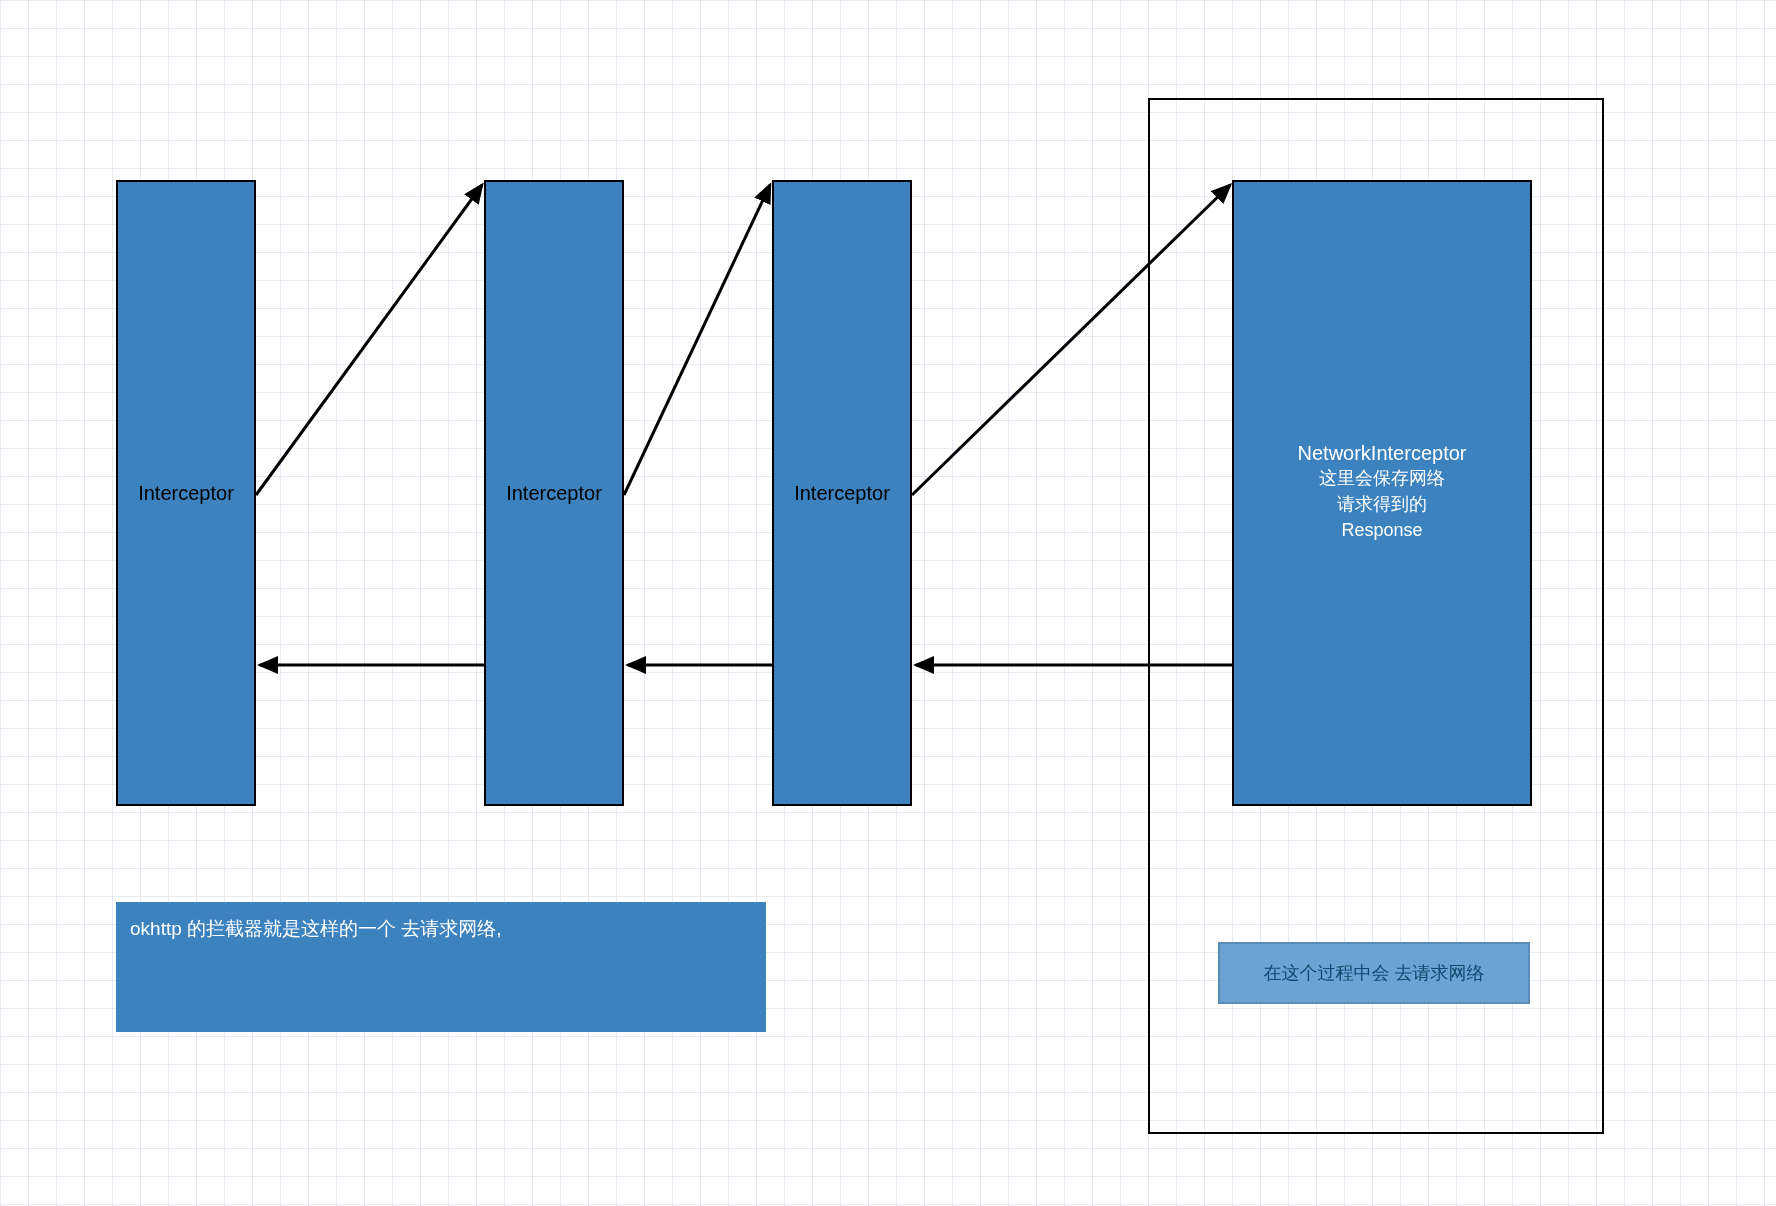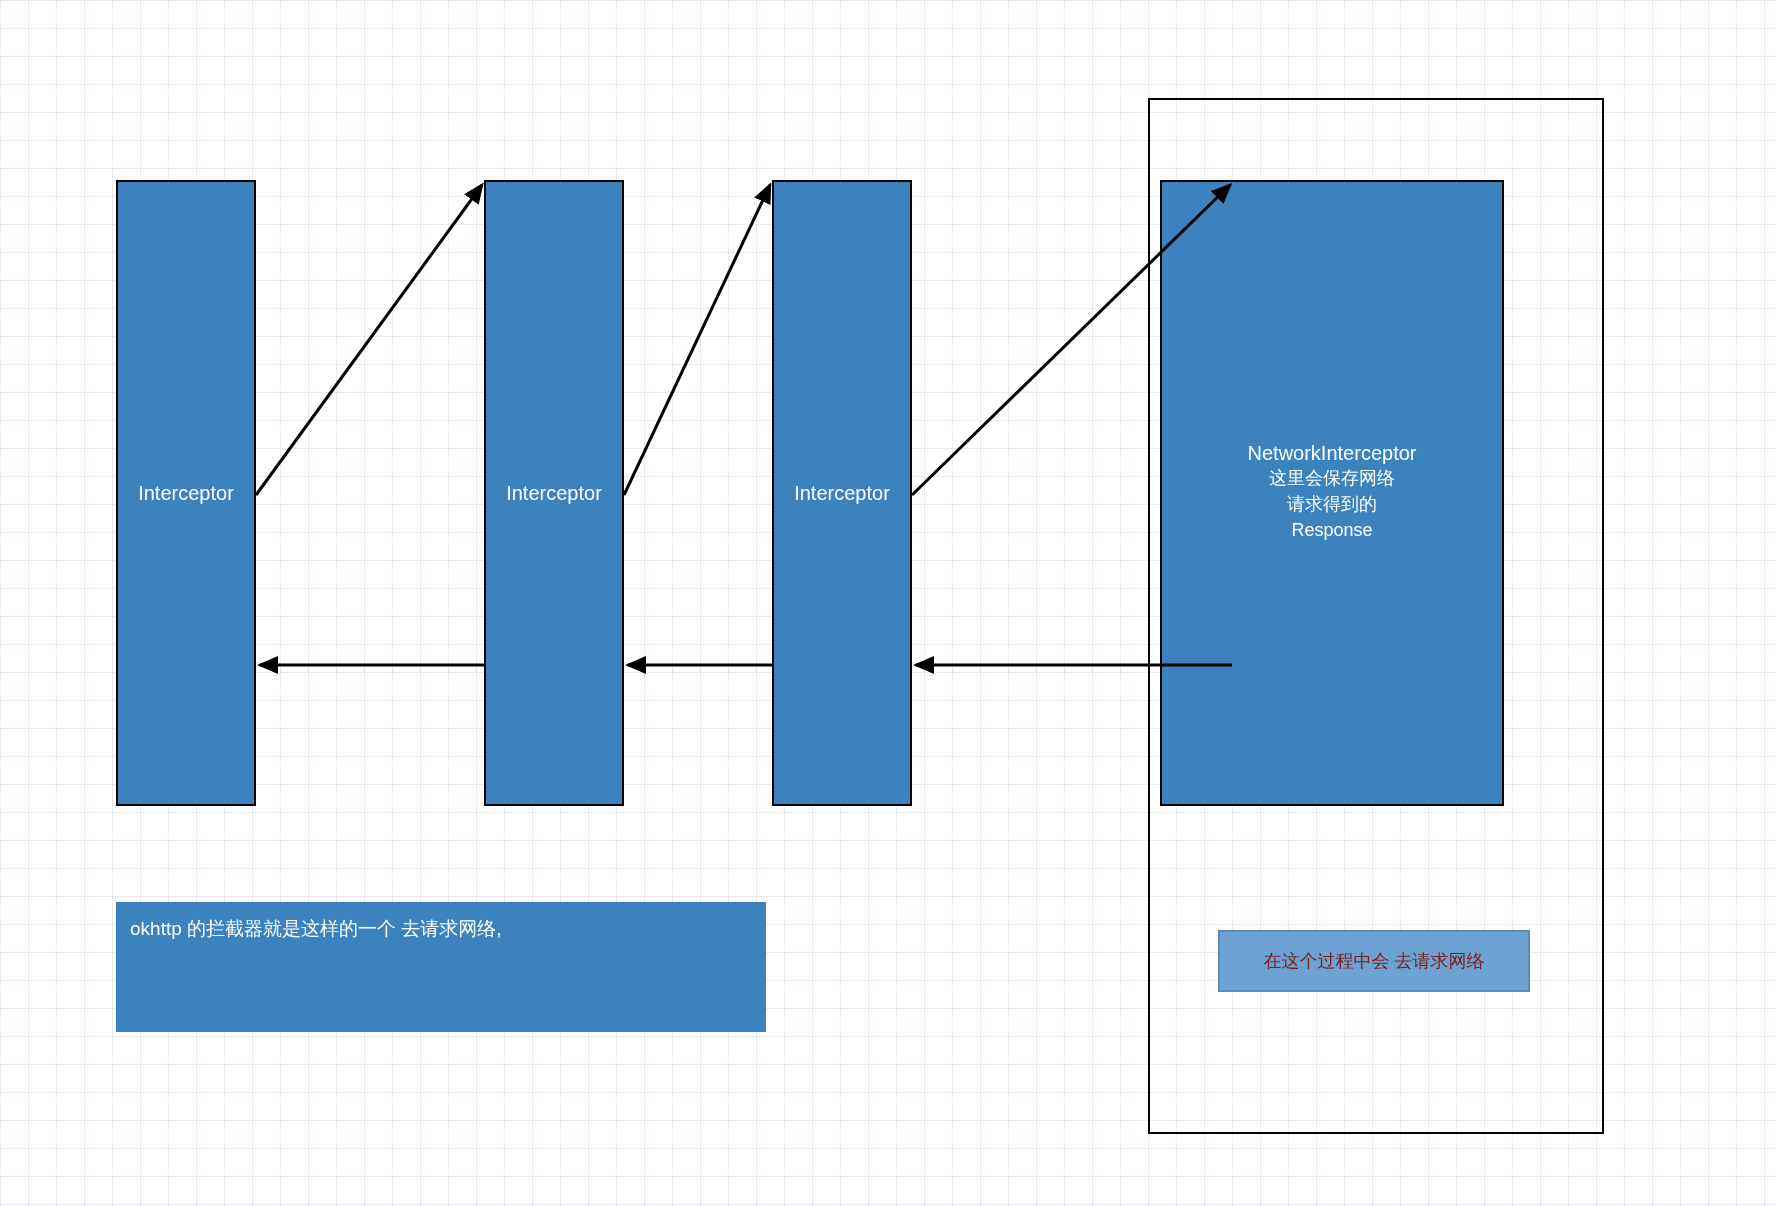--- a/index.html
+++ b/index.html
@@ -20,21 +20,21 @@
     background-size: 28px 28px;
     overflow: hidden;
   }
   .box {
     position: absolute;
     box-sizing: border-box;
   }
   .interceptor {
     background: #3b82bf;
     border: 2px solid #000;
-    color: #ffffff;
+    color: #000000;
     font-size: 20px;
     display: flex;
     align-items: center;
     justify-content: center;
     text-align: center;
   }
   .network-interceptor {
     background: #3b82bf;
     border: 2px solid #000;
     color: #fff;
@@ -58,26 +58,27 @@
     background: #3b82bf;
     color: #fff;
     font-size: 19px;
     line-height: 1.55;
     padding: 12px 14px;
     border: none;
   }
   .note-small {
     background: #6da3d4;
     border: 2px solid #5a8cb8;
-    color: #7f1d1d;
+    color: #0c4a6e;
     font-size: 18px;
     display: flex;
     align-items: center;
     justify-content: center;
     text-align: center;
+    margin-top: 12px;
   }
   svg.arrows {
     position: absolute;
     left: 0;
     top: 0;
     width: 1776px;
     height: 1206px;
     pointer-events: none;
   }
 </style>
@@ -93,21 +94,21 @@
   </div>
 
   <div class="box interceptor" style="left:484px; top:180px; width:140px; height:626px;">
     <span>Interceptor</span>
   </div>
 
   <div class="box interceptor" style="left:772px; top:180px; width:140px; height:626px;">
     <span>Interceptor</span>
   </div>
 
-  <div class="box network-interceptor" style="left:1160px; top:180px; width:344px; height:626px;">
+  <div class="box network-interceptor" style="left:1232px; top:180px; width:300px; height:626px;">
     <span>NetworkInterceptor</span>
     <div class="subtext">
       <span>这里会保存网络</span><br>
       <span>请求得到的</span><br>
       <span>Response</span>
     </div>
   </div>
 
   <div class="box note-main" style="left:116px; top:902px; width:650px; height:130px;">
     <span>okhttp 的拦截器就是这样的一个 去请求网络,</span><br>

